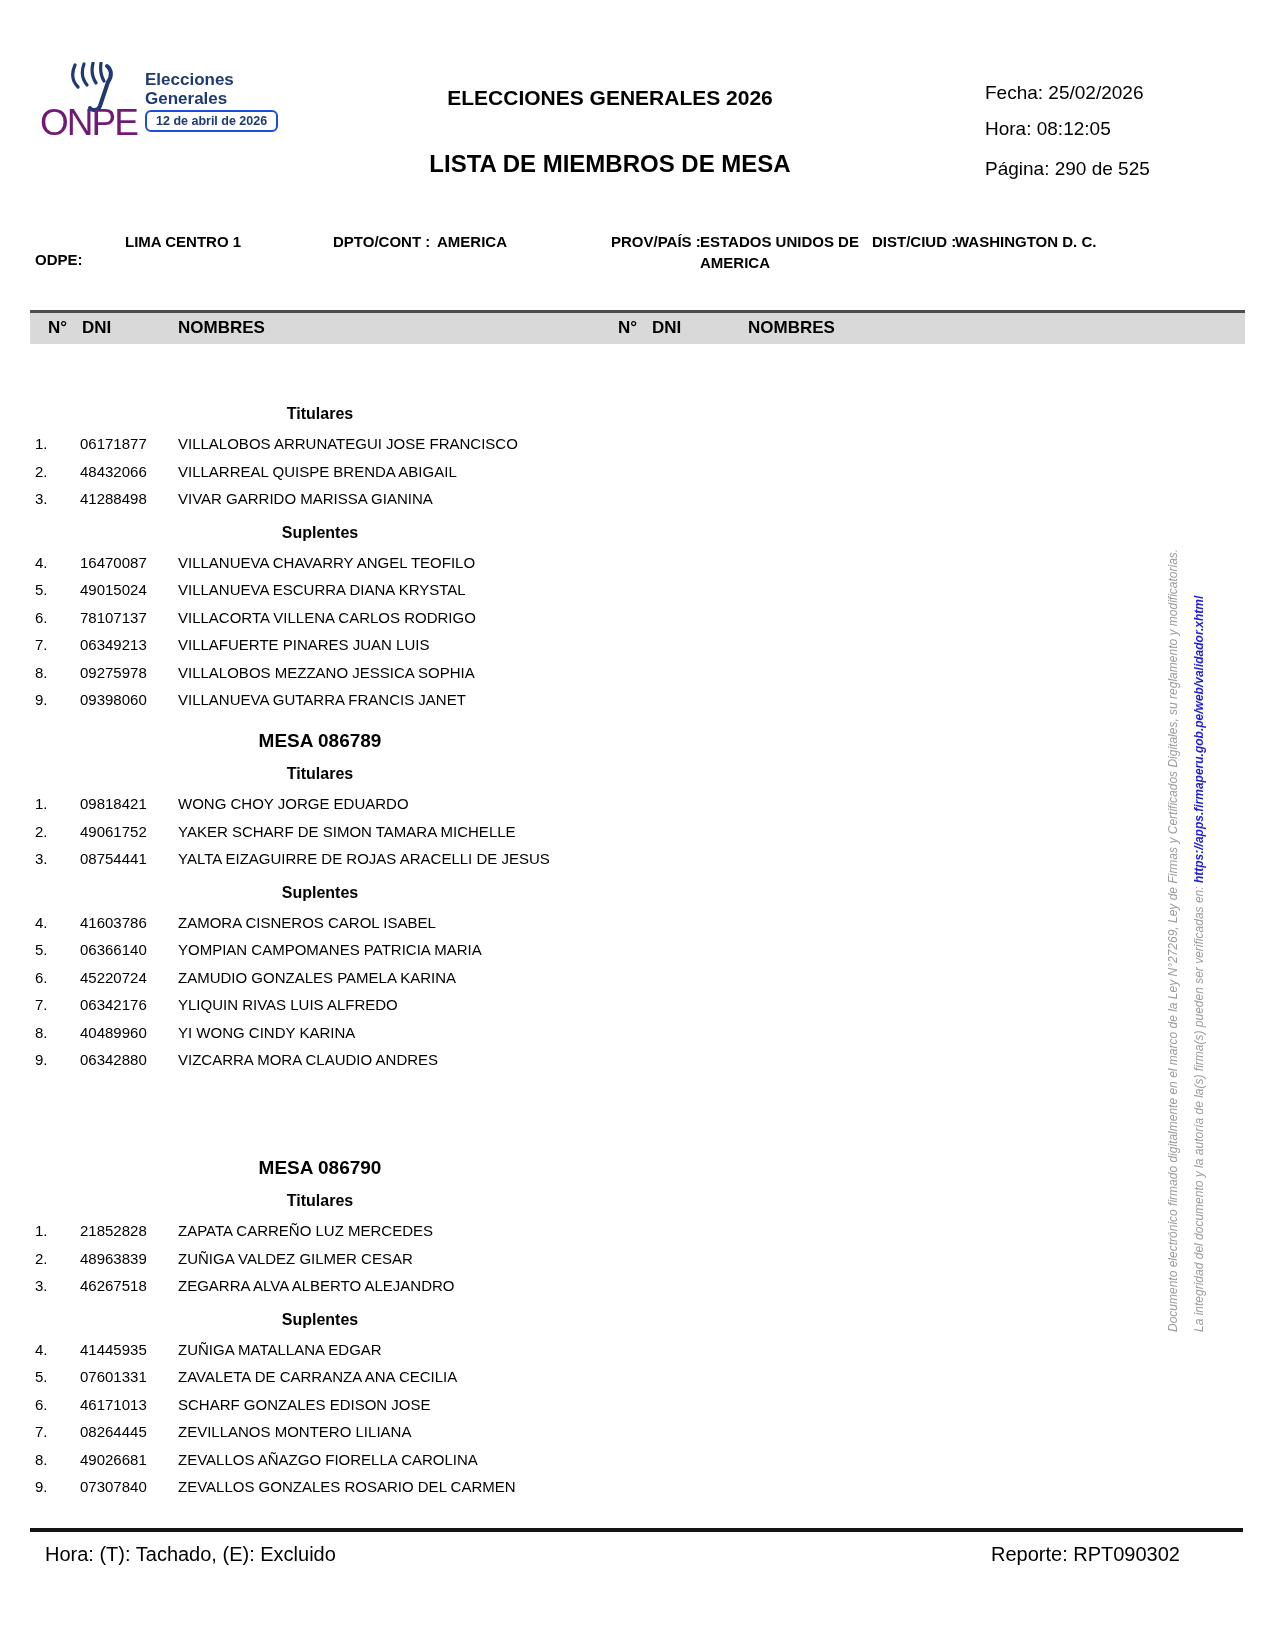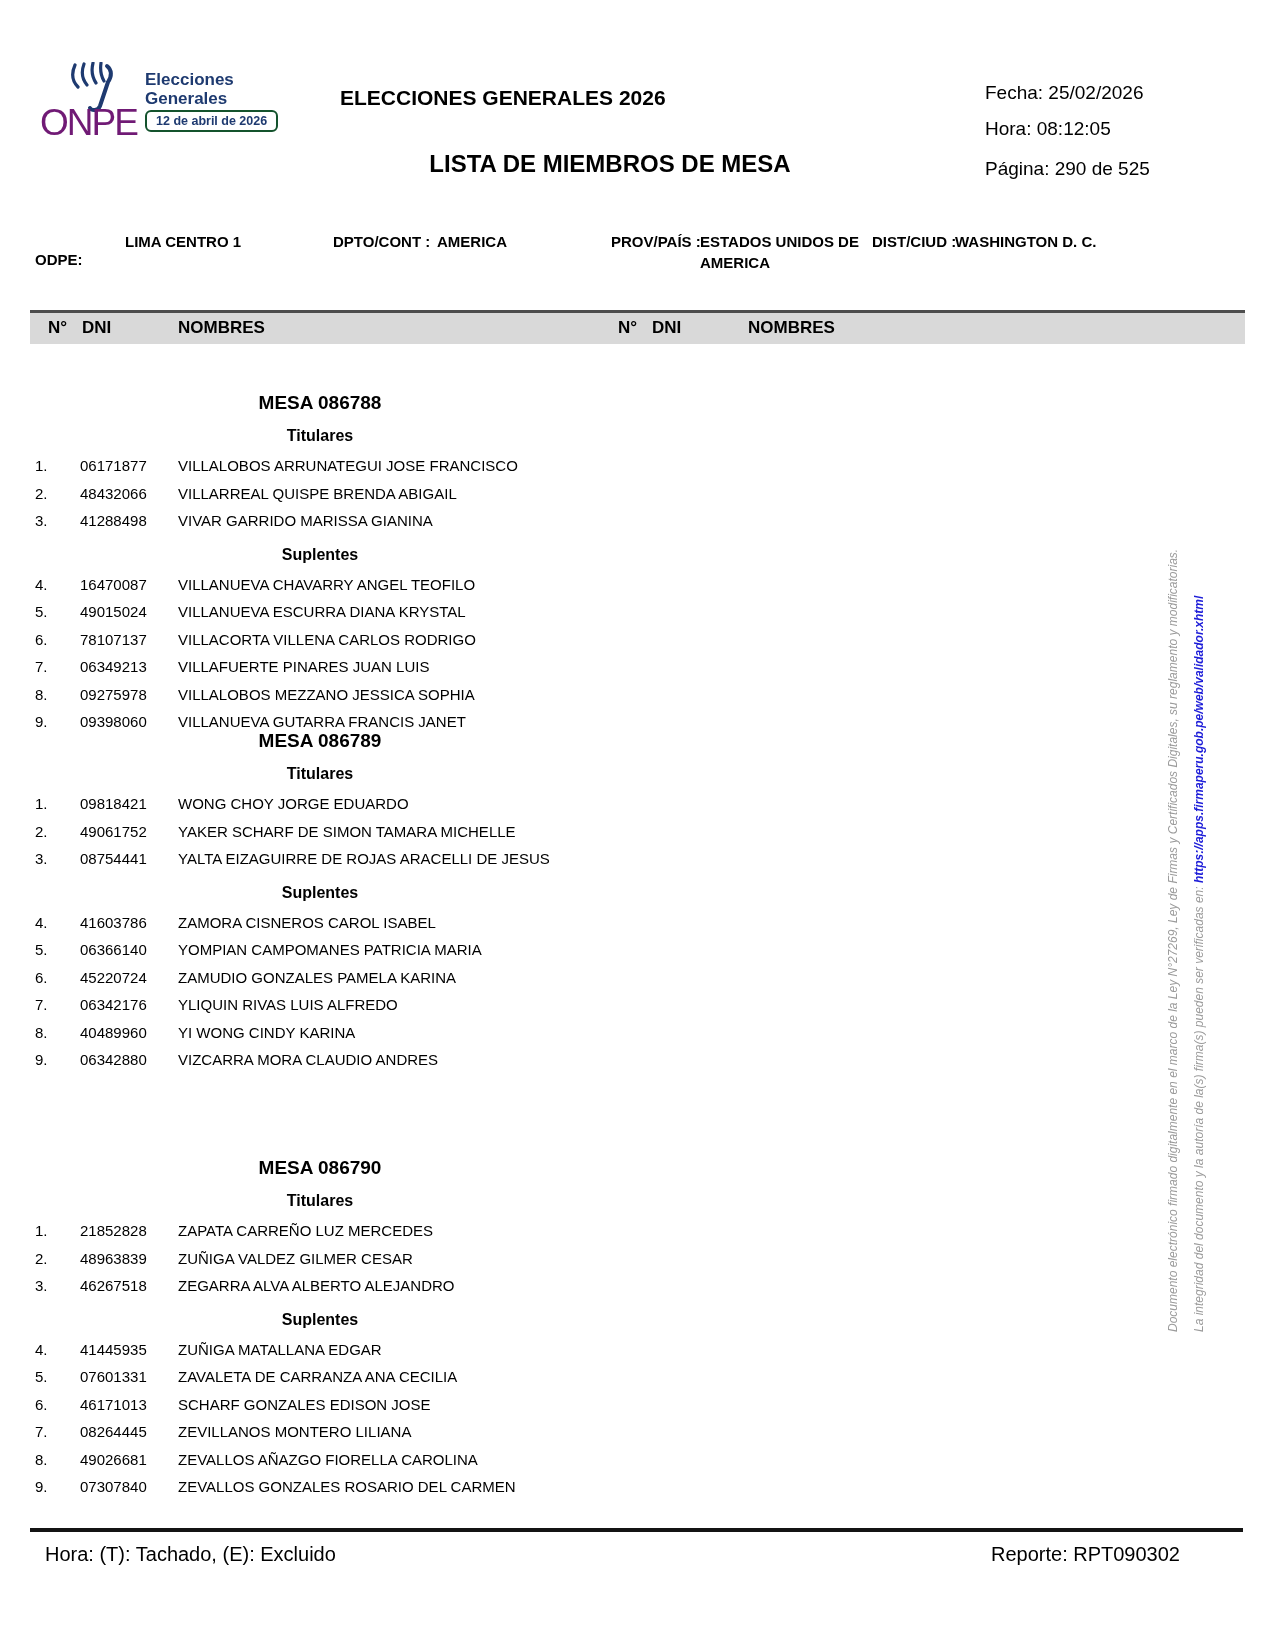--- a/index.html
+++ b/index.html
@@ -6,25 +6,25 @@
   .page{position:relative;width:1275px;height:1650px;background:#fff;overflow:hidden;
         font-family:"Liberation Sans",sans-serif;color:#000;}
 
   
   .logo{position:absolute;left:40px;top:62px;width:220px;height:80px;}
   .onpe-word{position:absolute;left:0;top:40px;font-size:37px;font-weight:400;
              letter-spacing:-2px;color:#701a75;}
   .hand-svg{position:absolute;left:28px;top:0;}
   .logo-lines{position:absolute;left:105px;top:8px;font-size:17px;font-weight:700;
               line-height:19px;color:#1e3a70;}
-  .logo-badge{position:absolute;left:105px;top:48px;padding:2px 9px;border:2px solid #14532d;
+  .logo-badge{position:absolute;left:105px;top:48px;padding:2px 9px;border:2px solid #1d4ed8;
               border-radius:6px;font-size:12.5px;font-weight:800;color:#1e3a70;white-space:nowrap;}
 
   
-  .title1{position:absolute;left:340px;top:86px;width:540px;
+  .title1{position:absolute;left:340px;top:86px;width:540px;text-align:center;
           font-size:21px;font-weight:bold;}
   .title2{position:absolute;left:340px;top:150px;width:540px;text-align:center;
           font-size:24px;font-weight:bold;}
   .hdr-right{position:absolute;font-size:19px;white-space:nowrap;}
   #fecha{left:985px;top:82px;}
   #hora{left:985px;top:118px;}
   #pagina{left:985px;top:158px;}
 
   
   .meta span{position:absolute;font-size:15px;font-weight:bold;white-space:nowrap;}
@@ -111,21 +111,20 @@
     <span class="th-n1">N°</span>
     <span class="th-d1">DNI</span>
     <span class="th-m1">NOMBRES</span>
     <span class="th-n2">N°</span>
     <span class="th-d2">DNI</span>
     <span class="th-m2">NOMBRES</span>
   </div>
 
   <div id="mesas">
       <div class="mesa-section">
-        <div class="mesa-title">MESA 086788</div>
         <div class="group-label">Titulares</div>
         <div class="member-row">
           <span class="cell-n">1.</span>
           <span class="cell-dni">06171877</span>
           <span class="cell-nombre">VILLALOBOS ARRUNATEGUI JOSE FRANCISCO</span>
         </div>
         <div class="member-row">
           <span class="cell-n">2.</span>
           <span class="cell-dni">48432066</span>
           <span class="cell-nombre">VILLARREAL QUISPE BRENDA ABIGAIL</span>

